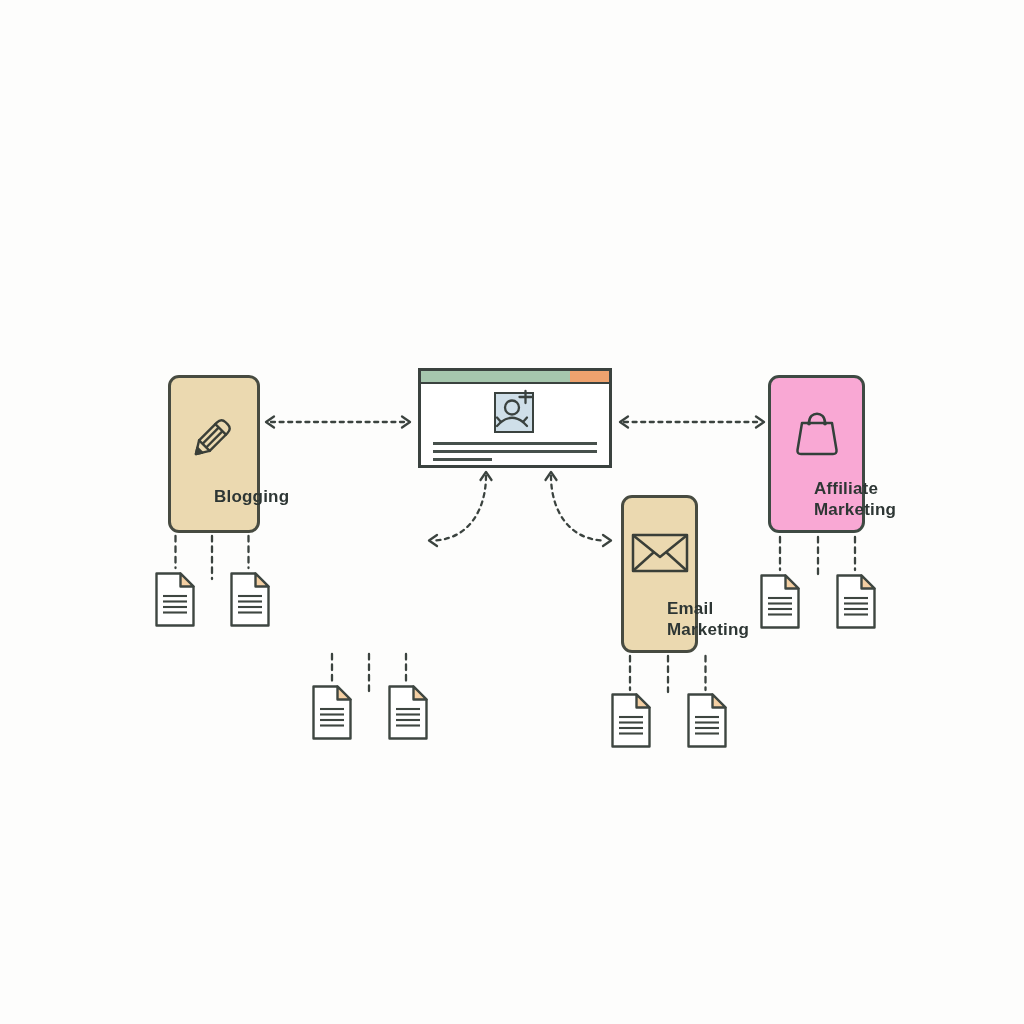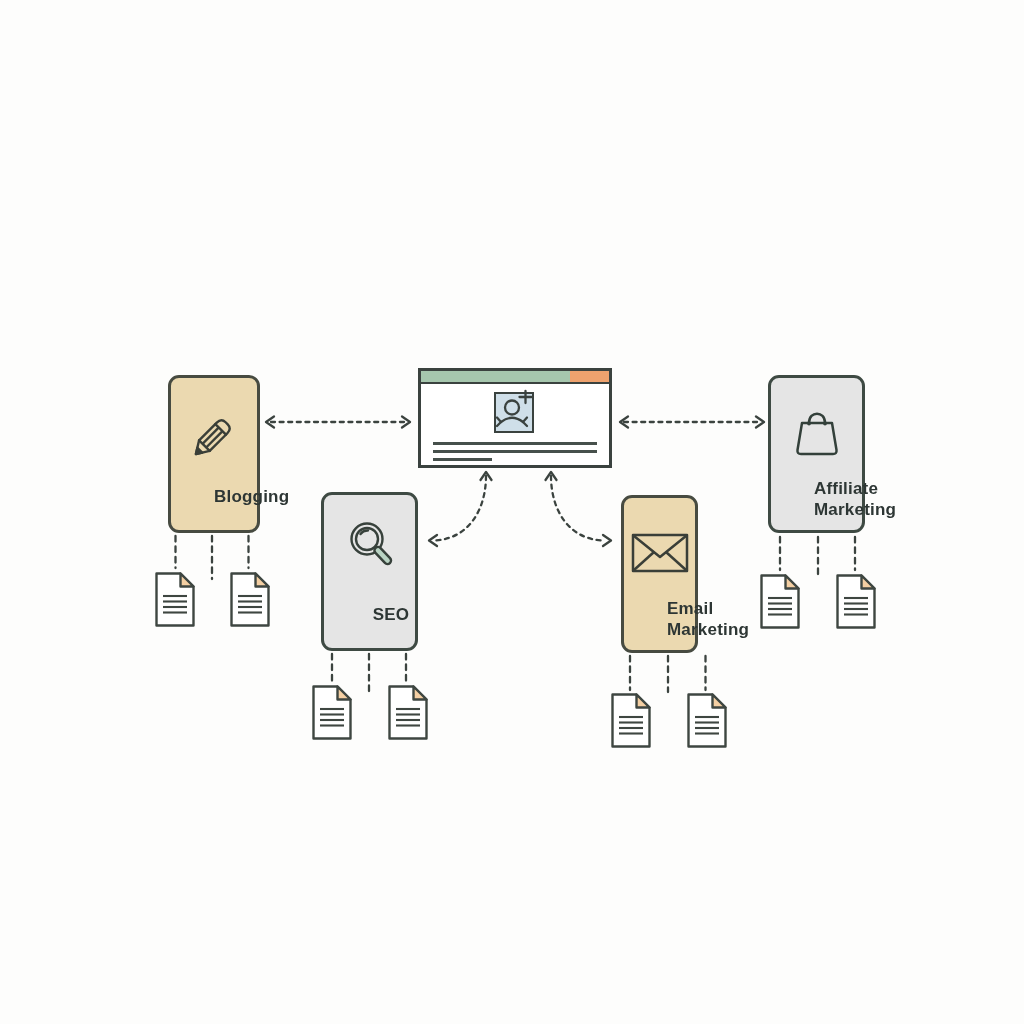--- a/index.html
+++ b/index.html
@@ -7,21 +7,21 @@
     position:relative;width:1024px;height:1024px;background:#fdfdfc;overflow:hidden;
     font-family:"Liberation Sans",sans-serif;
   }
   .overlay{position:absolute;left:0;top:0;width:1024px;height:1024px;pointer-events:none;}
 
   
   .card{
     position:absolute;border:3px solid #474b41;border-radius:11px;box-sizing:border-box;
   }
   .card.tan{background:#ebd9b0;}
-  .card.green{background:#e5e5e5;border-color:#3e4a43;}
+  .card.green{background:#f9a8d4;border-color:#3e4a43;}
   .card-icon{position:absolute;left:50%;transform:translateX(-50%);}
   .card-label{
     position:absolute;left:0;right:0;text-align:center;
     font-weight:700;font-size:17px;line-height:1.24;color:#2d3634;letter-spacing:.2px;padding-left:43px;
   }
   #card-blogging{left:168px;top:375px;width:92px;height:158px;}
   #card-seo{left:321px;top:492px;width:97px;height:159px;}
   #card-email{left:621px;top:495px;width:77px;height:158px;}
   #card-affiliate{left:768px;top:375px;width:97px;height:158px;}
 
@@ -110,32 +110,20 @@
           <line x1="-14" y1="-2.6" x2="7" y2="-2.6"></line>
           <line x1="-14" y1="2.6" x2="7" y2="2.6"></line>
           <path d="M-15,-7.5 L-27,0 L-15,7.5"></path>
           <path d="M-27,0 L-21.5,-3.4 L-21.5,3.4 Z" fill="#3a3f38"></path>
         </g>
       </svg>
     </span>
     <div class="card-label" style="top:108px">Blogging</div>
   </div>
 
-  <div class="card green" id="card-seo">
-    <span class="card-icon" style="top:18px">
-      <svg width="62" height="62" viewBox="0 0 62 62" fill="none" stroke="#37413b" stroke-width="2.4" stroke-linecap="round">
-        <circle cx="28" cy="26" r="15.5"></circle>
-        <circle cx="28" cy="26" r="11"></circle>
-        <path d="M21.5,21 A8.5,8.5 0 0 1 29,17.5"></path>
-        <line x1="39" y1="37.5" x2="48.5" y2="47.5" stroke-width="9.5"></line>
-        <line x1="39" y1="37.5" x2="48.5" y2="47.5" stroke="#b9d3c3" stroke-width="4.6"></line>
-      </svg>
-    </span>
-    <div class="card-label" style="top:109px">SEO</div>
-  </div>
 
   <div class="card tan" id="card-email">
     <span class="card-icon" style="top:34px">
       <svg width="60" height="42" viewBox="0 0 60 42" fill="none" stroke="#3a3f38" stroke-width="2.5" stroke-linejoin="round">
         <rect x="3" y="3" width="54" height="36"></rect>
         <path d="M4,4 L30,25 L56,4"></path>
         <path d="M4,38 L24,20"></path>
         <path d="M56,38 L36,20"></path>
       </svg>
     </span>

